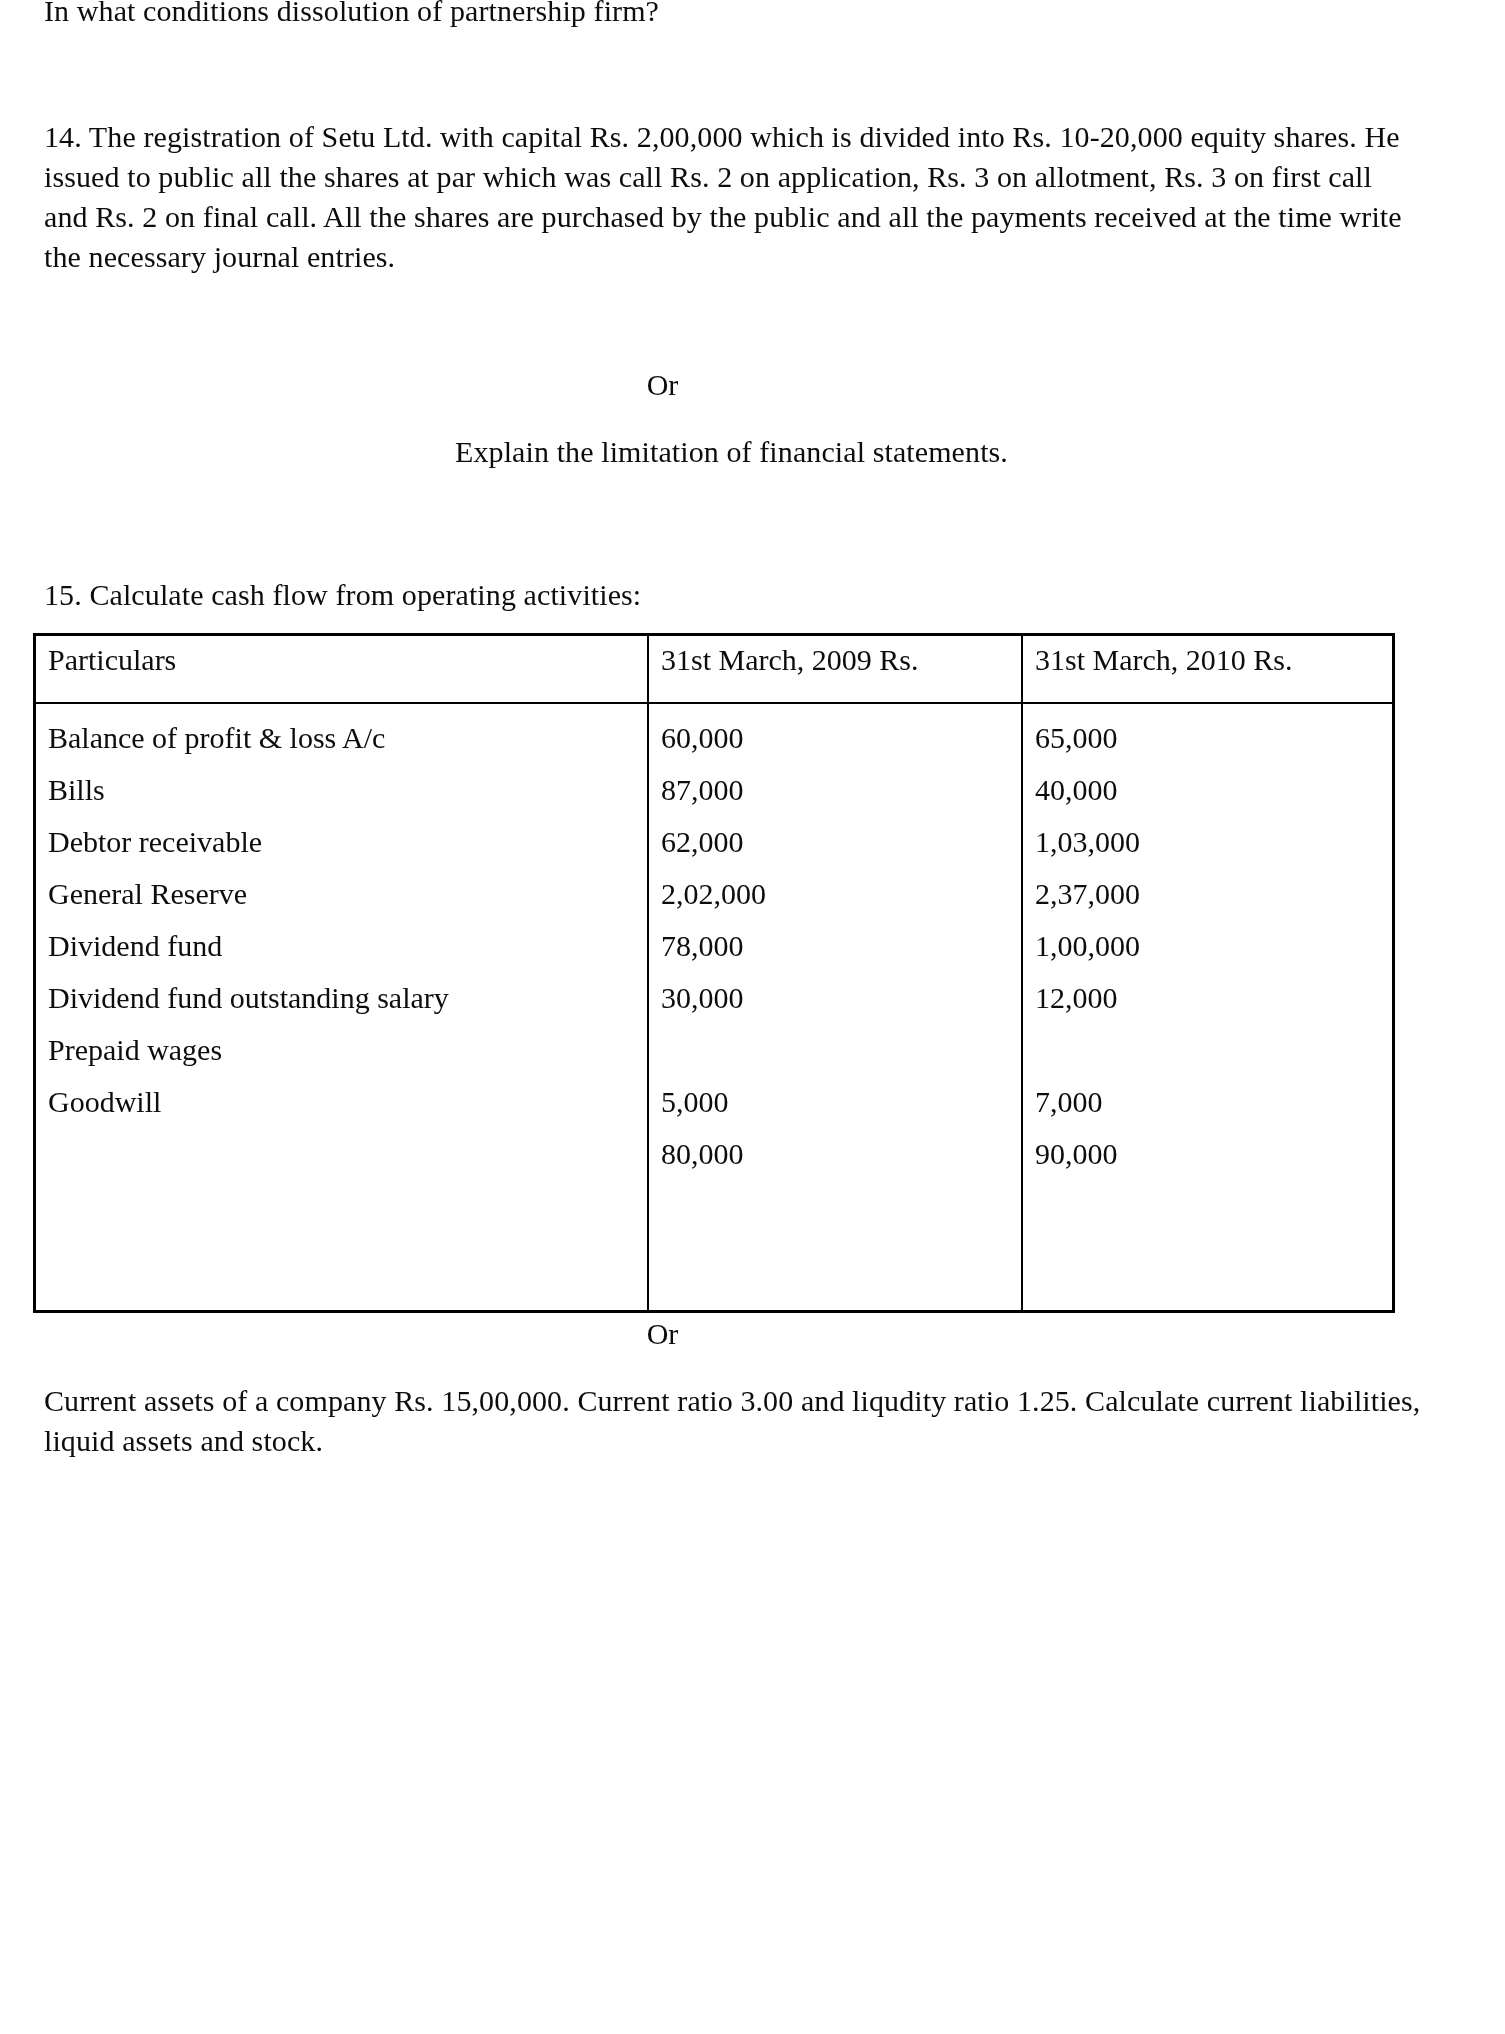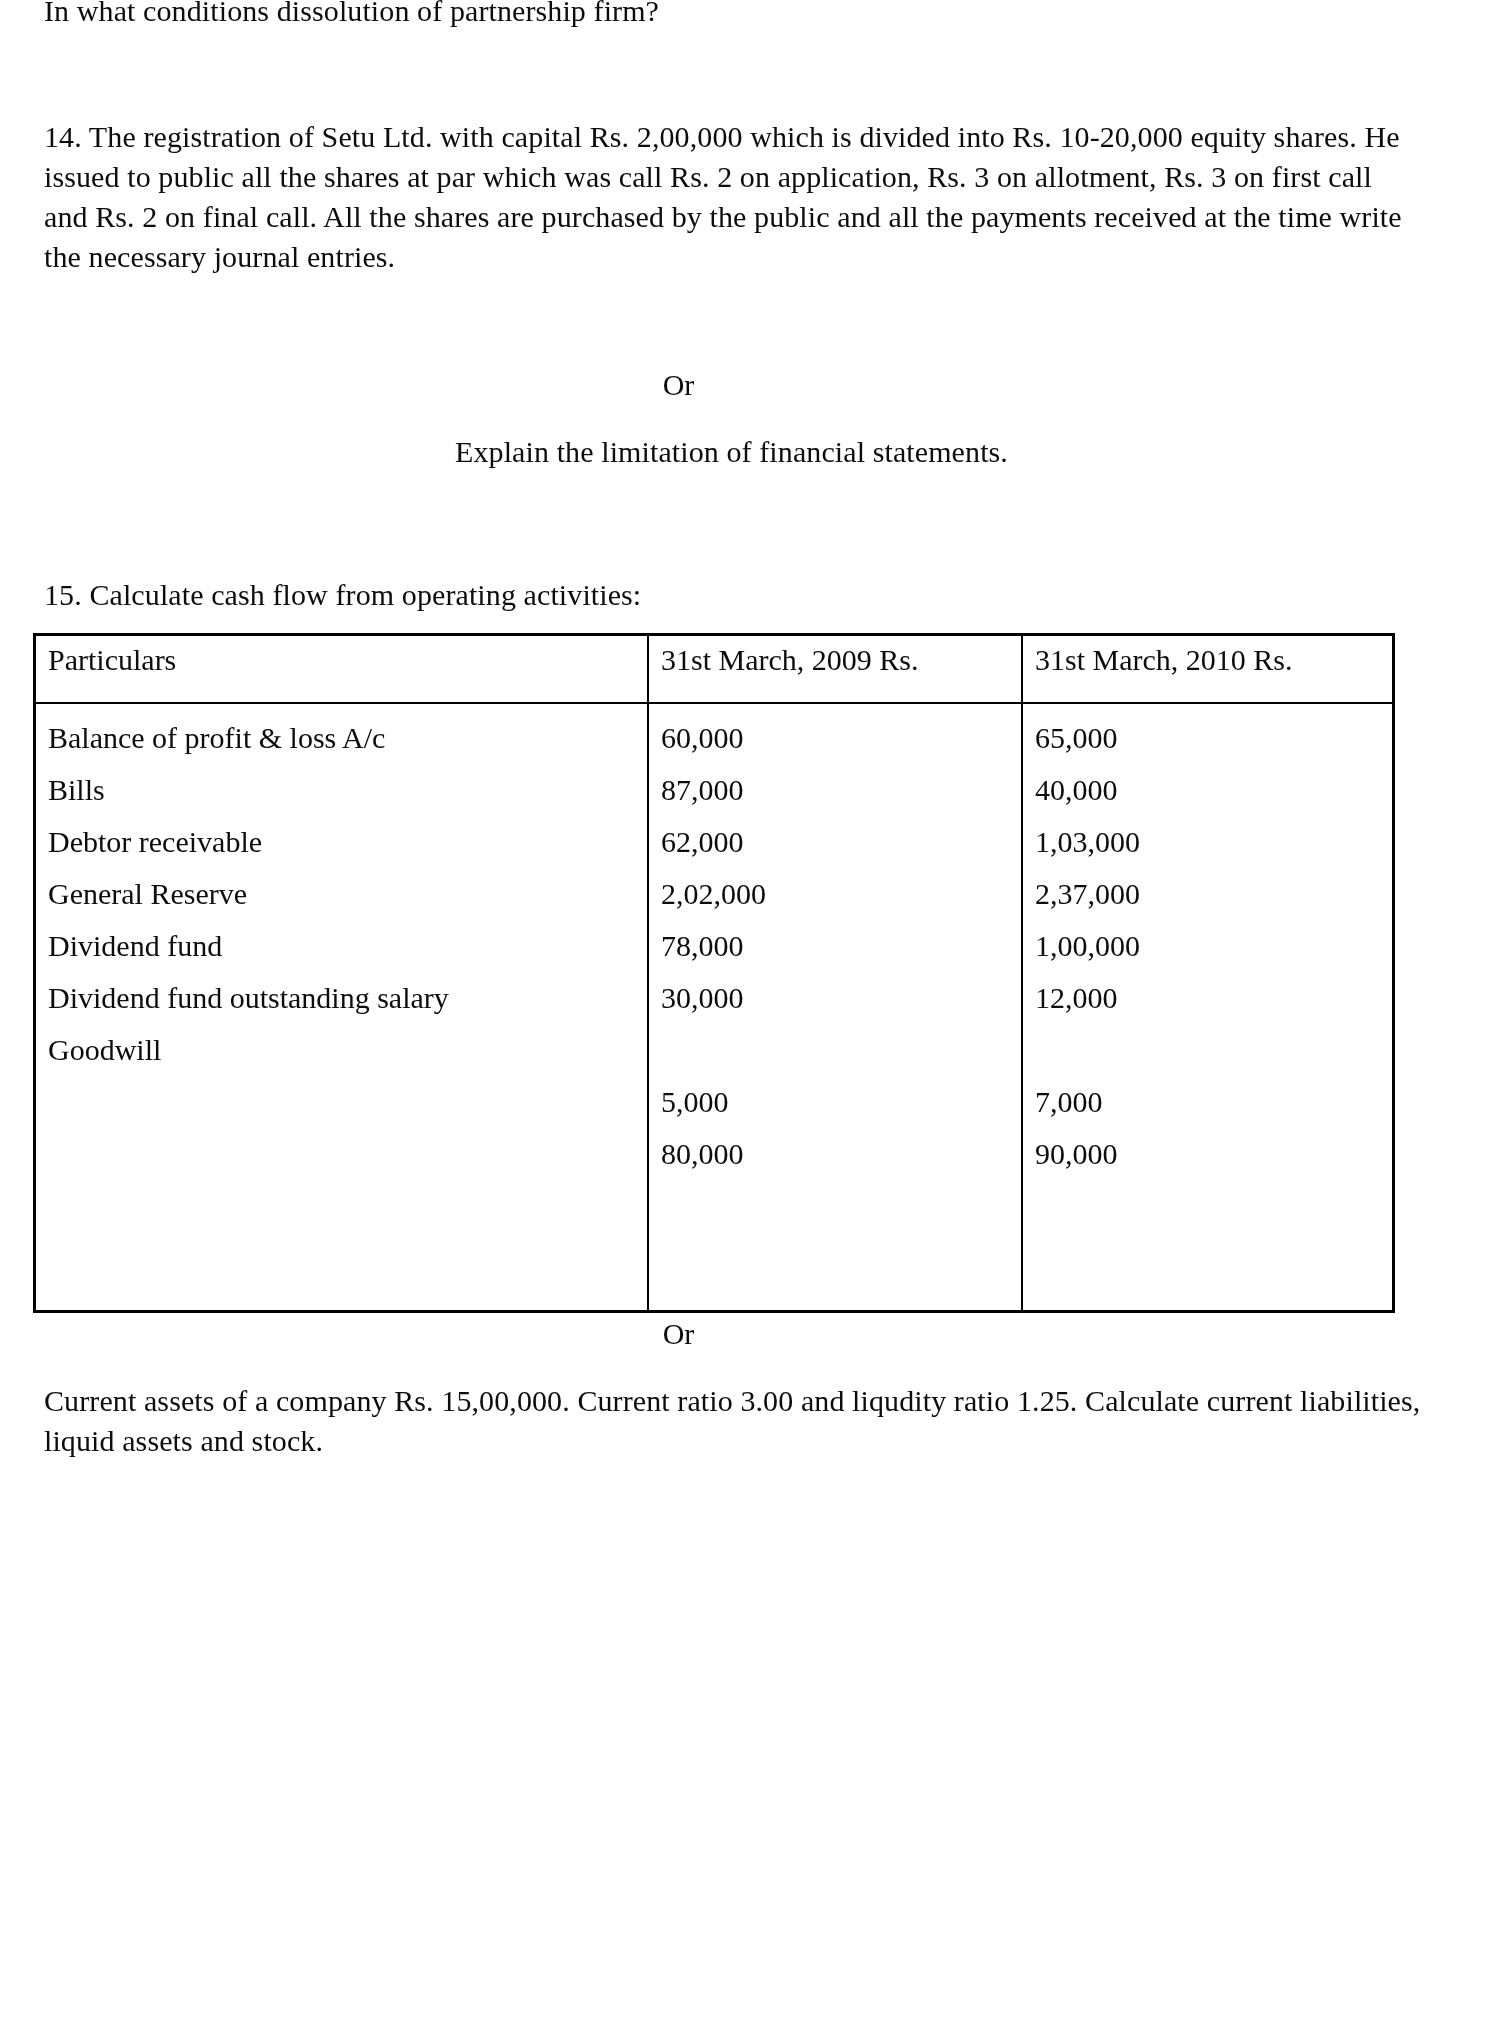--- a/index.html
+++ b/index.html
@@ -13,21 +13,21 @@
     height: 2034px;
     font-family: "Liberation Serif", "DejaVu Serif", serif;
     color: #0d0d0d;
     position: relative;
     overflow: hidden;
   }
   .page {
     position: relative;
     width: 1325px;
     height: 2034px;
-    padding: 16px;
+    padding: 0;
     box-sizing: border-box;
   }
 
   
   .para {
     position: absolute;
     font-size: 30px;
     line-height: 1.33;
     letter-spacing: 0.1px;
     text-align: left;
@@ -182,20 +182,21 @@
 
       <div class="cell-col col-a">
         <div class="hdr">Particulars</div>
         <div class="rows">
           <div class="r">Balance of profit &amp; loss A/c</div>
           <div class="r">Bills</div>
           <div class="r">Debtor receivable</div>
           <div class="r">General Reserve</div>
           <div class="r">Dividend fund</div>
           <div class="r">Dividend fund outstanding salary</div>
+          <div class="r">Prepaid wages</div>
           <div class="r">Goodwill</div>
           <div class="r blank"></div>
         </div>
       </div>
 
       <div class="cell-col col-b">
         <div class="hdr">31st March, 2009 Rs.</div>
         <div class="rows">
           <div class="r">60,000</div>
           <div class="r">87,000</div>

